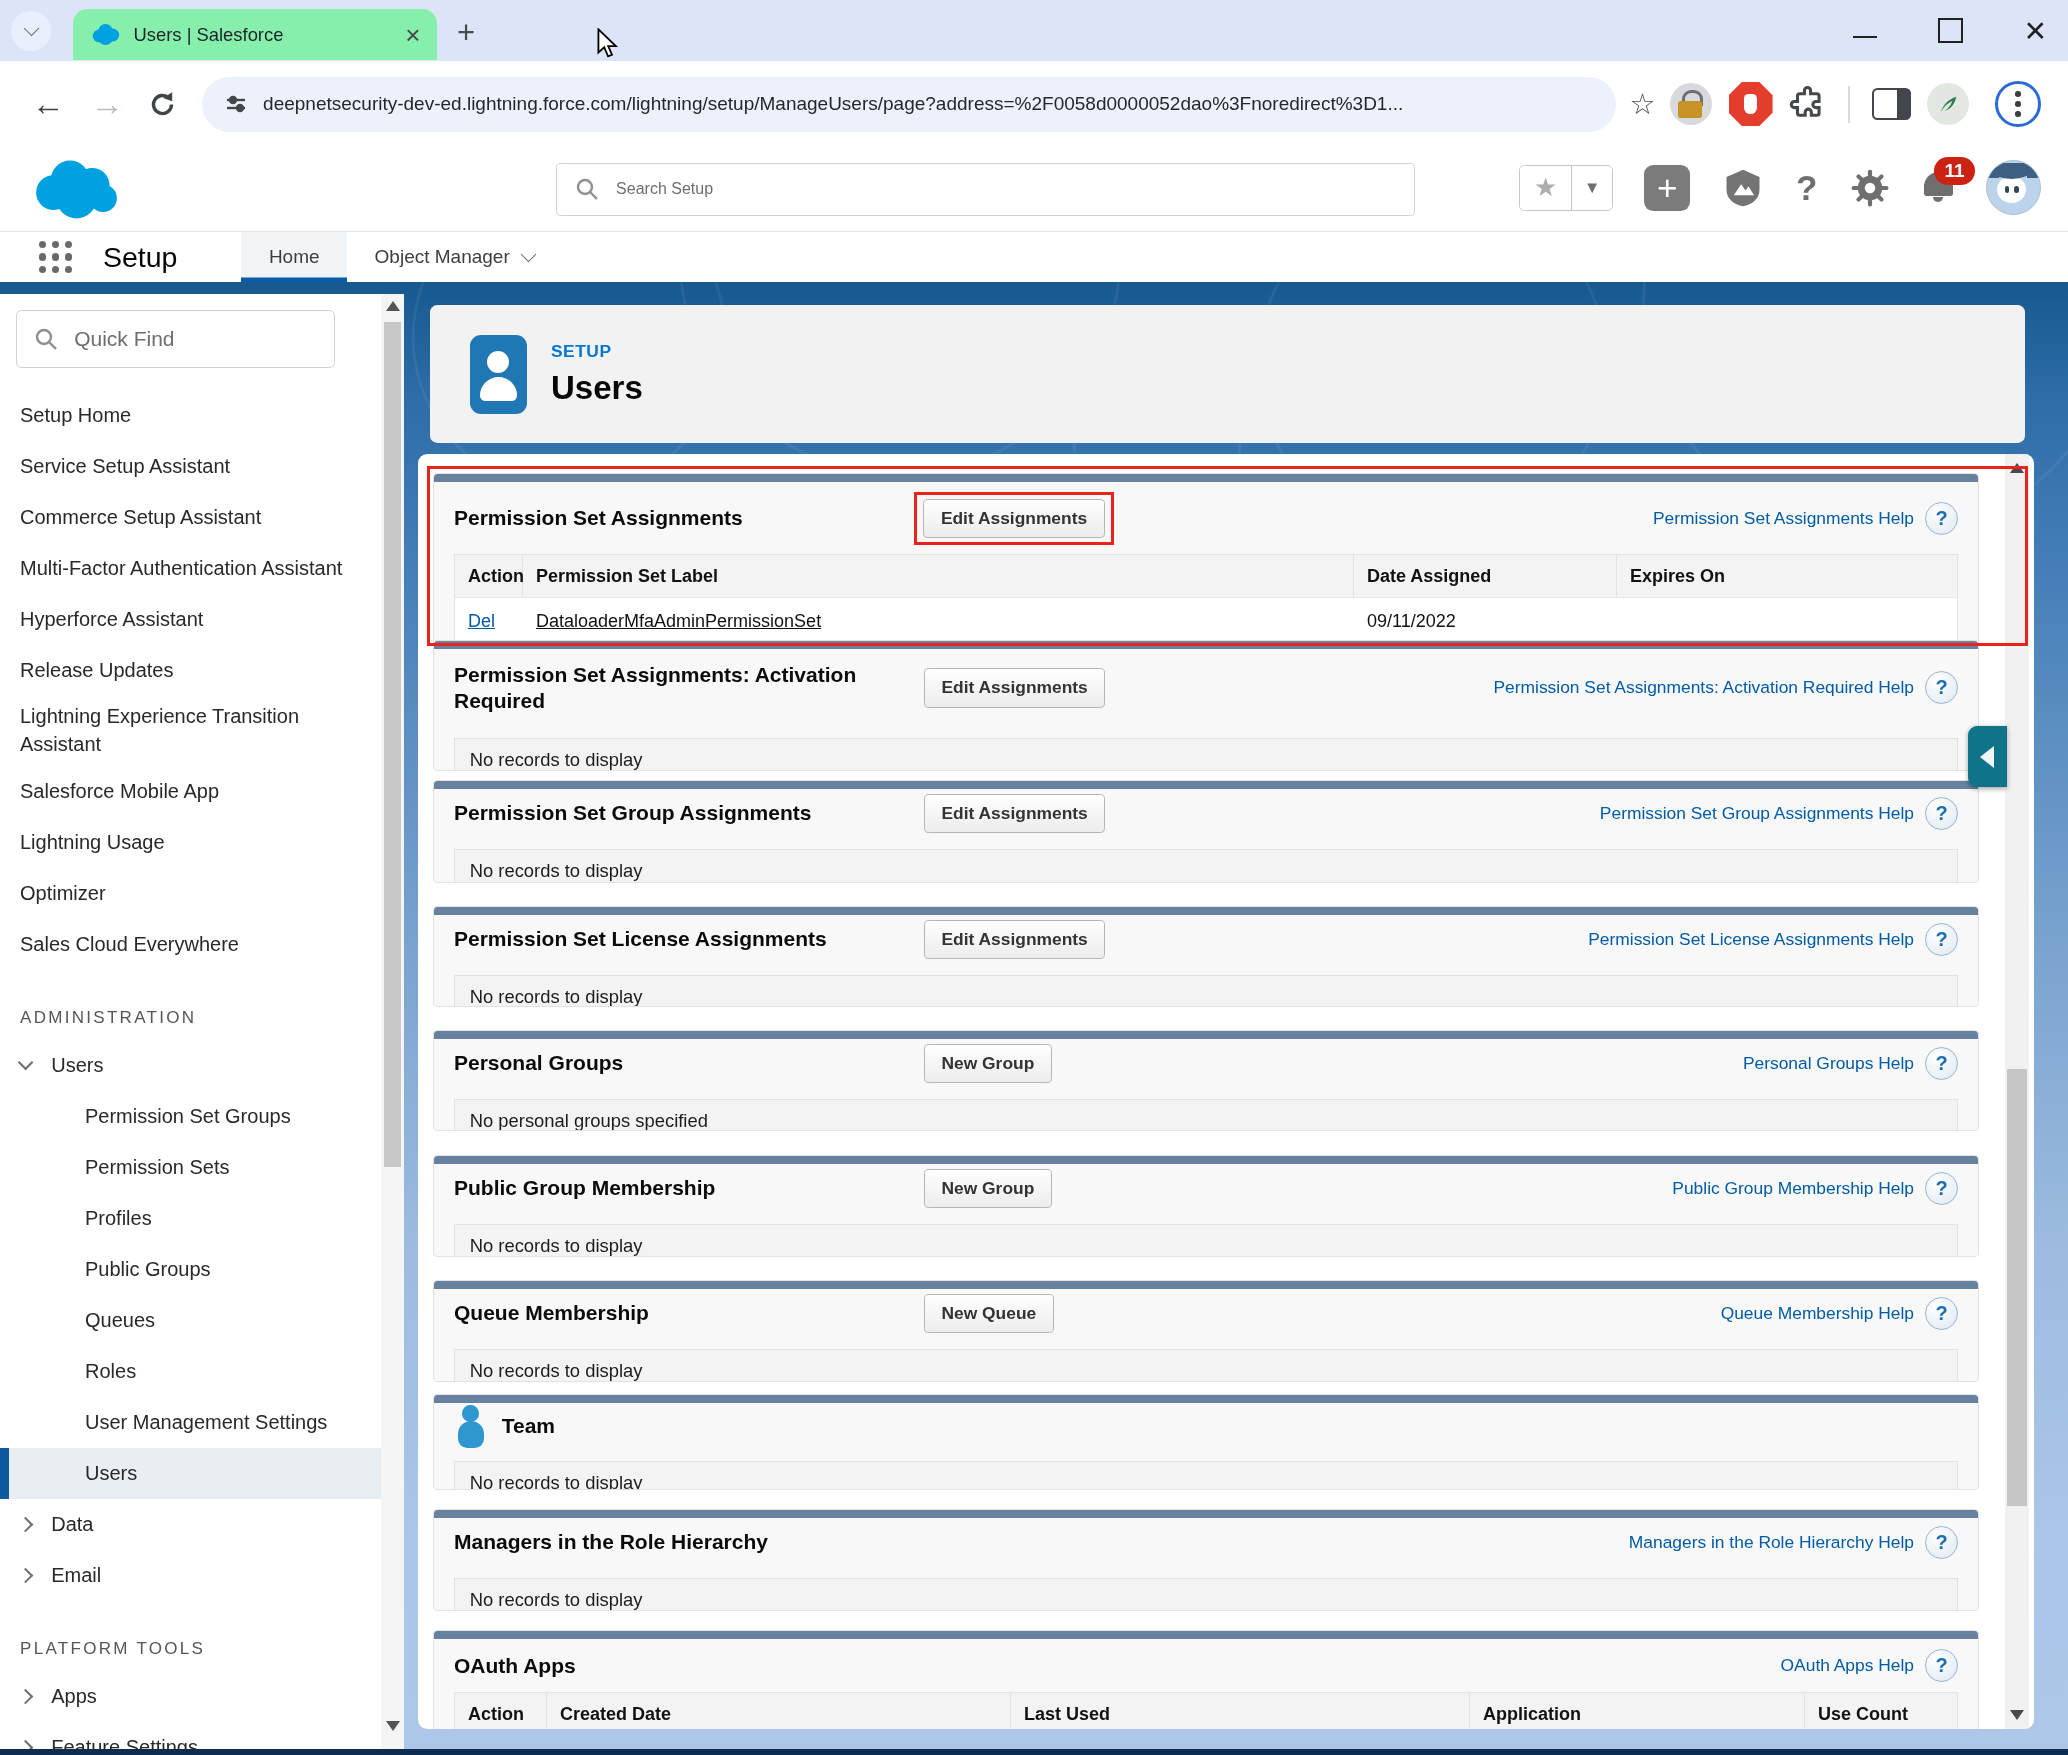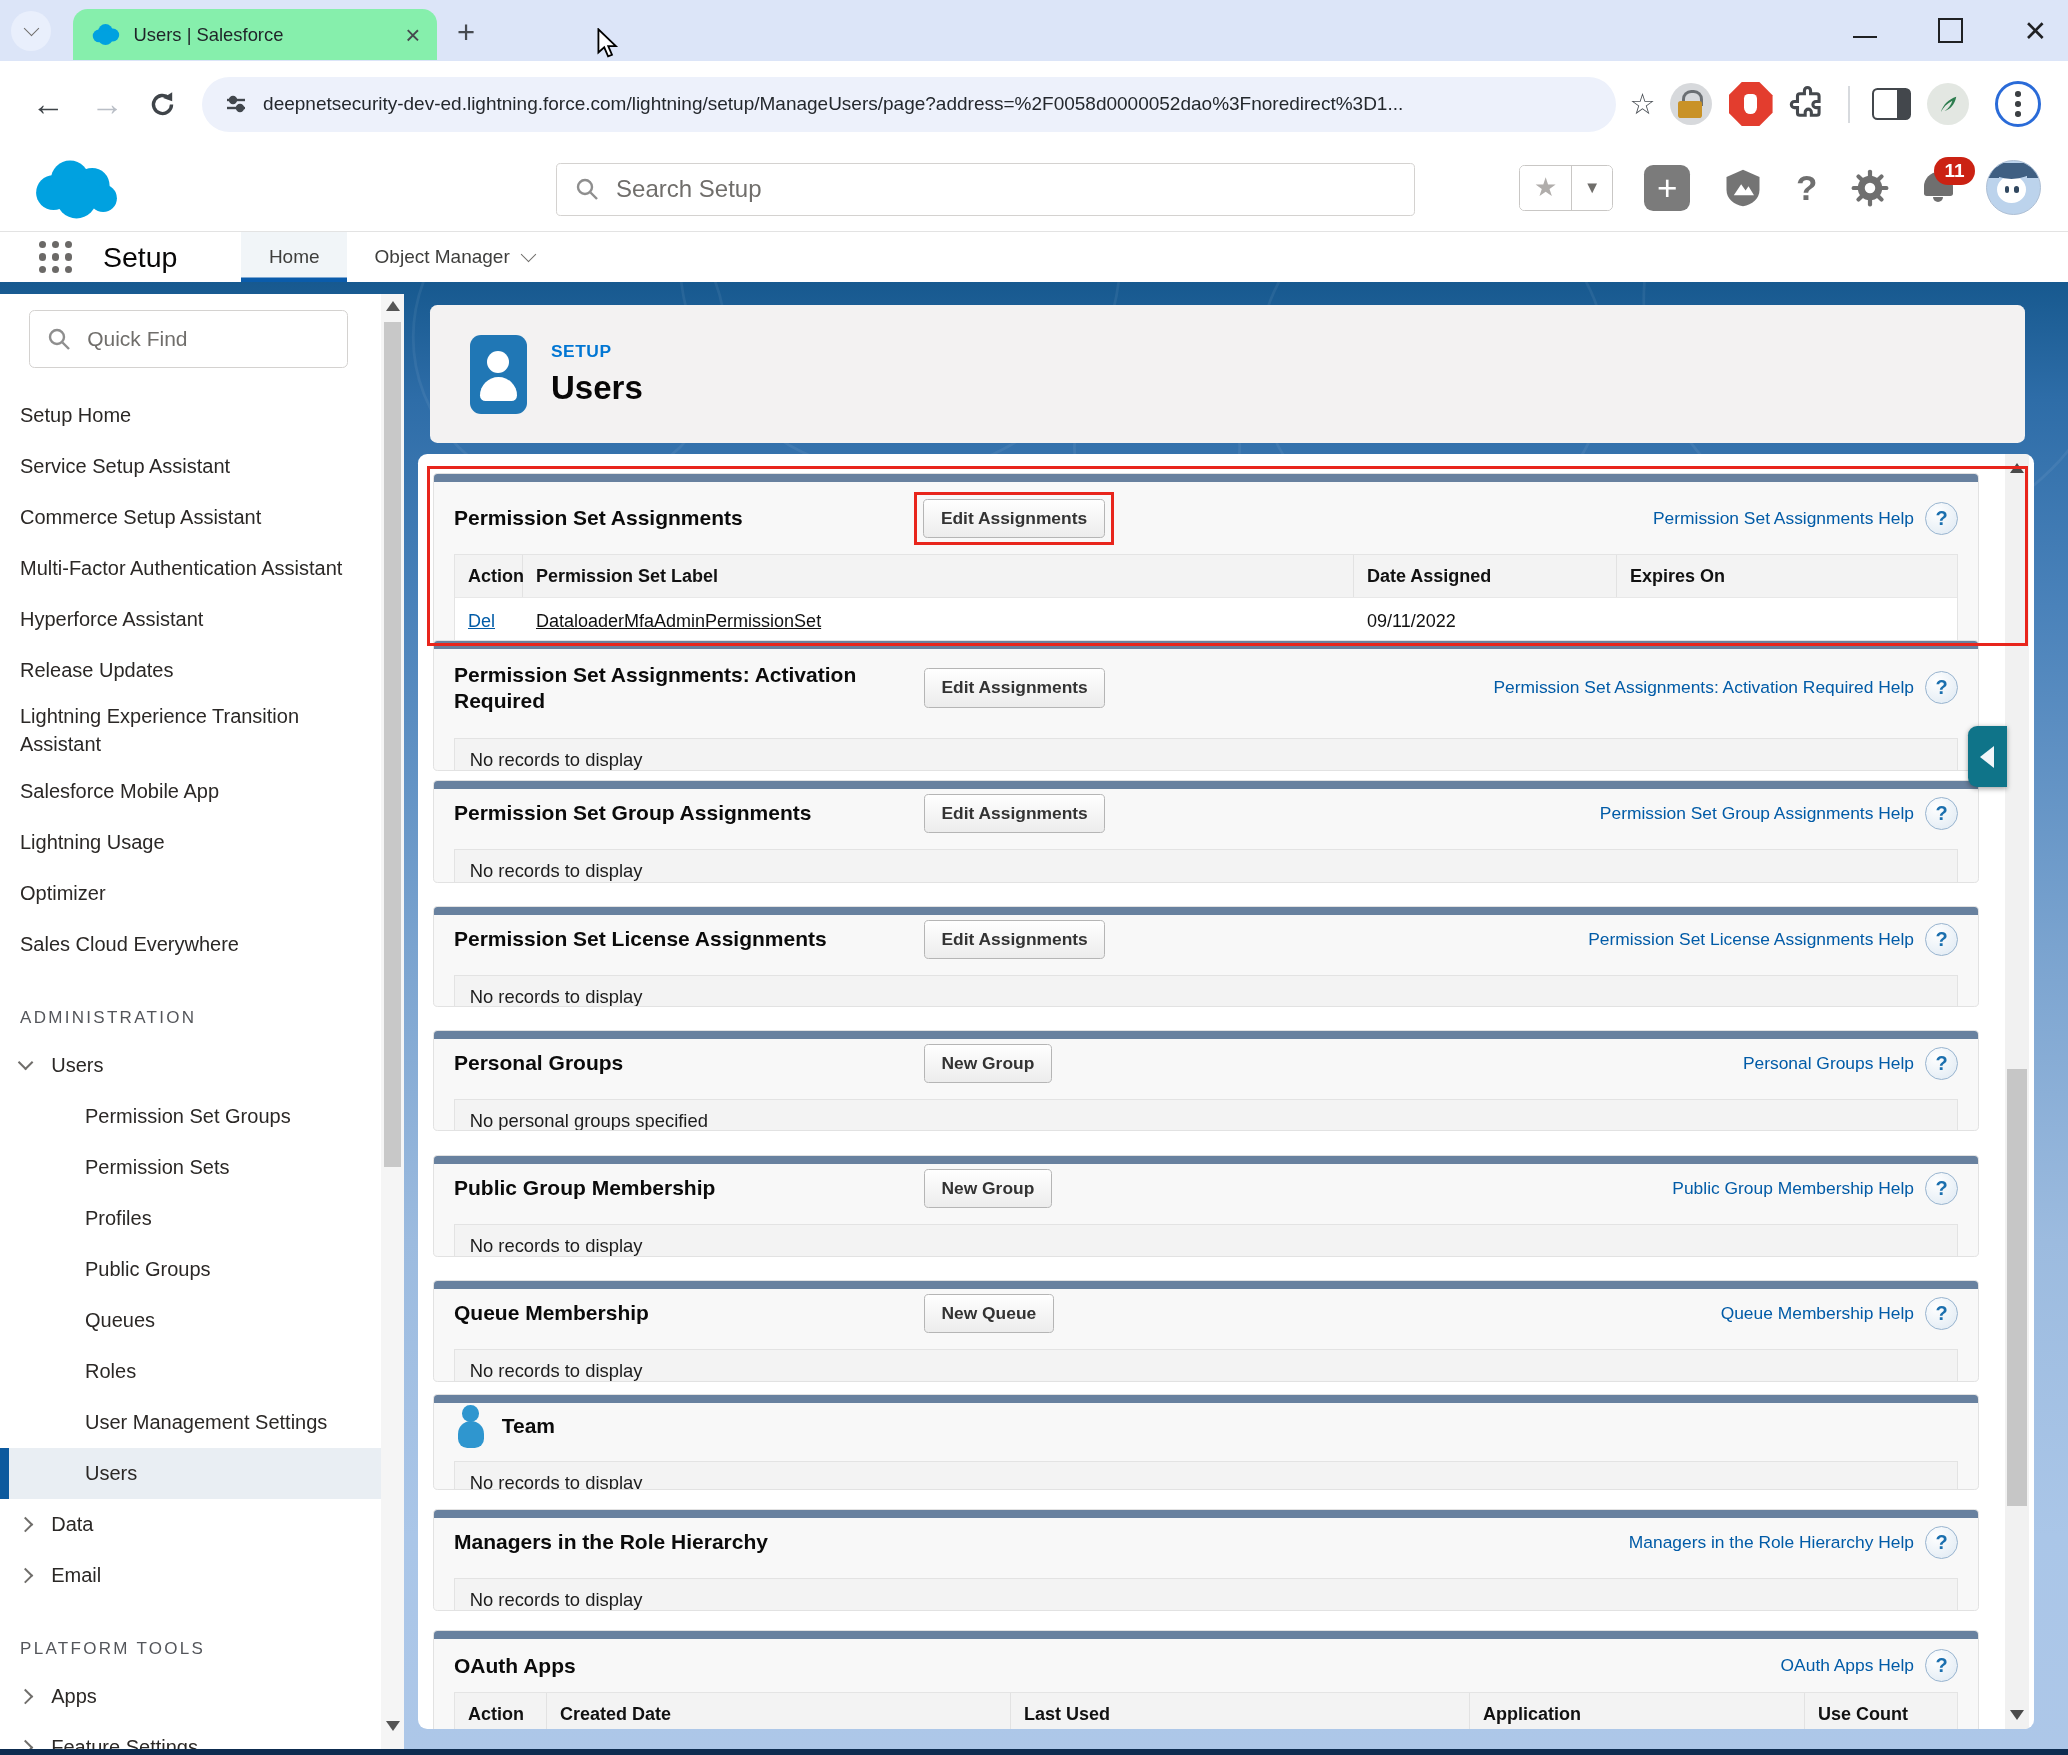--- a/index.html
+++ b/index.html
@@ -41,21 +41,21 @@
   .avatar-ext{width:42px;height:42px;border-radius:50%;background:#e3e7e2;display:flex;align-items:center;justify-content:center;overflow:hidden;}
   .menu-btn{width:46px;height:46px;border-radius:50%;border:3.7px solid #2a6bd8;display:flex;flex-direction:column;
     align-items:center;justify-content:center;gap:4.6px;box-sizing:border-box;margin-left:9.2px;}
   .menu-btn i{width:5.5px;height:5.5px;border-radius:50%;background:#3c4043;}
 
   
   .sf-header{position:relative;height:84px;background:#fff;border-bottom:0.9px solid #e3e3e3;}
   .sf-logo{position:absolute;left:26px;top:7.3px;}
   .sf-search{position:absolute;left:556px;top:15.6px;width:859px;height:53px;border:0.9px solid #d4d2d0;border-radius:4.6px;
     display:flex;align-items:center;padding:0 18.4px;gap:14.7px;box-sizing:border-box;}
-  .sf-search input{border:none;outline:none;font-size:24px;color:#3e3e3c;flex:1;font-family:inherit;background:transparent;}
+  .sf-search input{border:none;outline:none;font-size:16px;color:#3e3e3c;flex:1;font-family:inherit;background:transparent;}
   .sf-search input::placeholder{color:#706e6b;}
   .hdr-icons{position:absolute;right:27.5px;top:13px;display:flex;align-items:center;gap:31px;}
   .fav-combo{display:flex;border:0.9px solid #c9c7c5;border-radius:5.5px;overflow:hidden;height:44px;}
   .fav-combo .seg{display:flex;align-items:center;justify-content:center;width:51px;color:#b0adab;font-size:26px;background:#fff;}
   .fav-combo .seg+.seg{border-left:0.9px solid #c9c7c5;width:40px;color:#706e6b;font-size:16.5px;}
   .plus-btn{width:46px;height:46px;border-radius:9.2px;background:#7b7b7b;color:#fff;font-size:35px;
     display:flex;align-items:center;justify-content:center;}
   .hdr-q{font-size:35px;color:#6f6f6f;font-weight:bold;}
   .bell{position:relative;width:33px;height:31px;}
   .bell .cup{width:29px;height:24px;background:#6f6f6f;border-radius:14.7px 14.7px 2.8px 2.8px;margin:0 auto;}
@@ -79,21 +79,21 @@
     transform:rotate(45deg);margin-top:-5.5px;}
 
   
   .content{position:relative;height:1475px;overflow:hidden;
     background:linear-gradient(180deg,#17598f 0%,#2e6da8 8%,#4a82ba 22%,#7aa3cf 45%,#9cbbdf 65%,#aac6e8 85%,#adc7e8 100%);}
   .deco{position:absolute;left:0;top:0;opacity:.6;}
   .bottom-strip{position:absolute;left:0;bottom:0;width:100%;height:8.3px;background:#0d2c50;}
 
   
   .sidebar{position:absolute;left:0;top:12px;width:404px;height:1463px;background:#fff;box-sizing:border-box;}
-  .qf{position:absolute;left:29px;top:15.6px;width:319px;height:58px;border:0.9px solid #d4d2d0;border-radius:5.5px;
+  .qf{position:absolute;left:16px;top:15.6px;width:319px;height:58px;border:0.9px solid #d4d2d0;border-radius:5.5px;
     display:flex;align-items:center;gap:14.7px;padding:0 16.5px;box-sizing:border-box;}
   .qf input{border:none;outline:none;flex:1;font-size:21px;color:#3e3e3c;font-family:inherit;background:transparent;min-width:0;}
   .qf input::placeholder{color:#706e6b;}
   .nav-list{position:absolute;left:0;top:96px;width:381px;}
   .s-item{display:flex;align-items:center;min-height:51px;padding:0 9.2px 0 20px;font-size:20px;color:#2b2826;box-sizing:border-box;}
   .s-item.wrap2{line-height:27.5px;padding-top:7.3px;padding-bottom:7.3px;}
   .s-sec{margin-top:26px;height:44px;display:flex;align-items:center;padding-left:20px;
     font-size:17px;letter-spacing:2.3px;color:#54565b;}
   .s-parent{display:flex;align-items:center;gap:20px;min-height:51px;padding-left:20px;font-size:20px;color:#2b2826;}
   .chev-r{width:9.2px;height:9.2px;border-right:2px solid #706e6b;border-bottom:2px solid #706e6b;transform:rotate(-45deg);}

